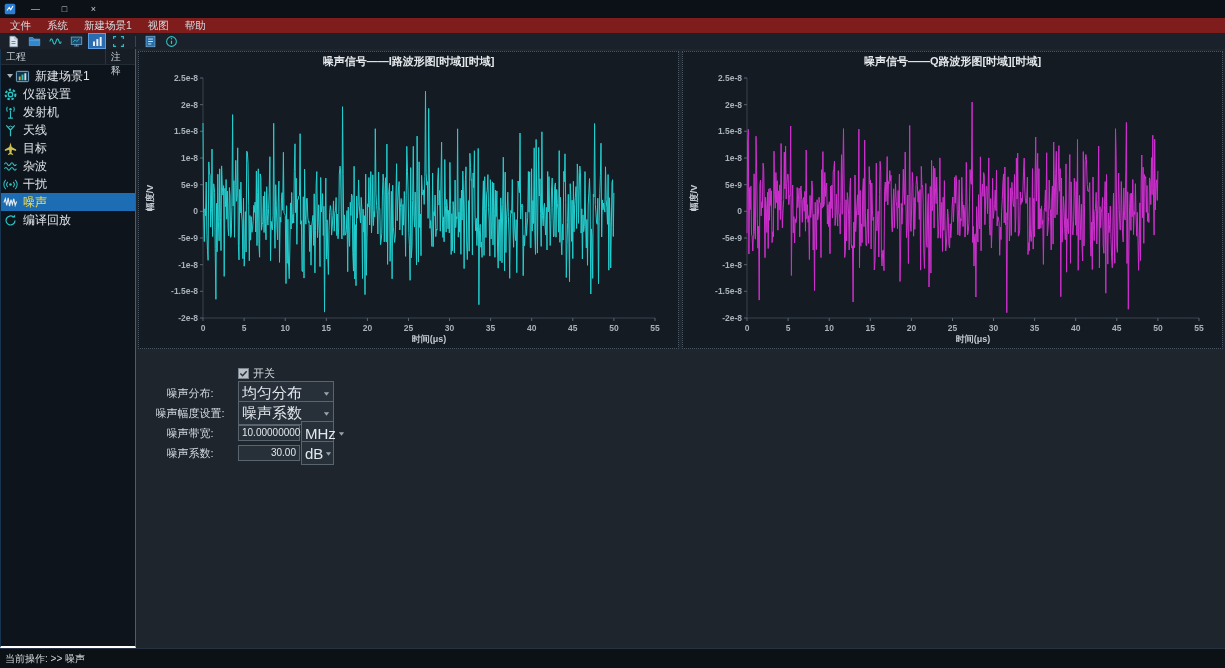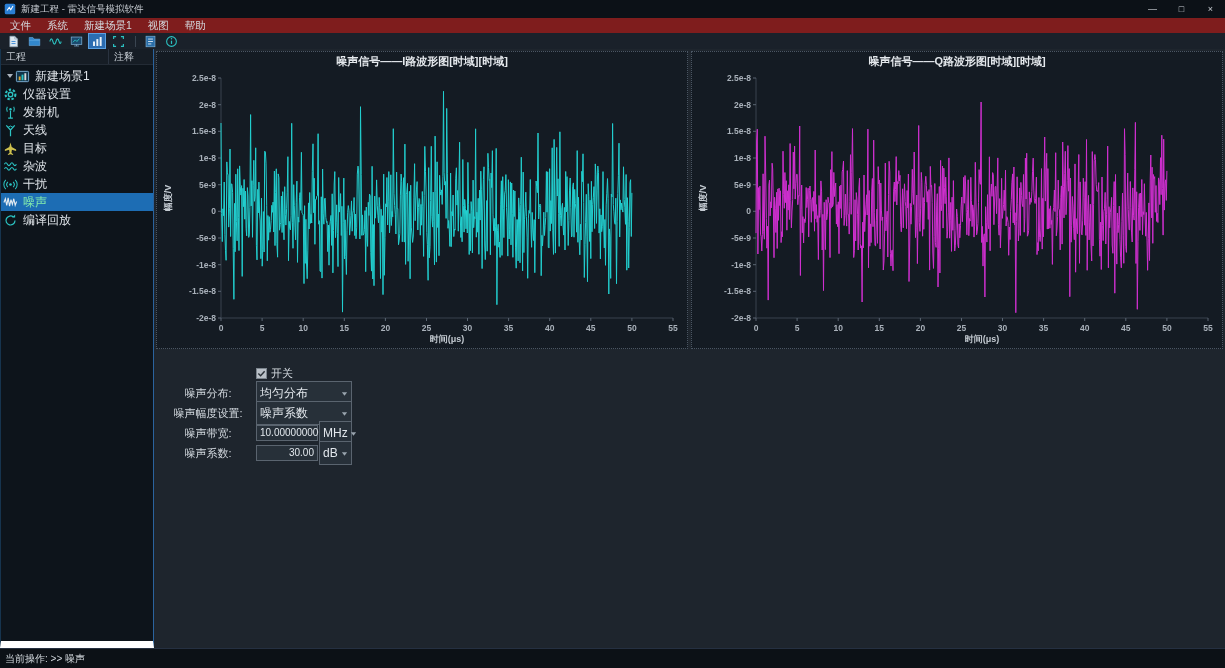--- a/index.html
+++ b/index.html
@@ -21,49 +21,49 @@
   .toolbar { height:16px; background:#1a212a; display:flex; align-items:center; padding-left:4px; flex:0 0 auto; }
   .tb-btn { width:18px; height:16px; background:transparent; border:1px solid transparent; display:flex; align-items:center; justify-content:center; margin-right:3px; padding:0; }
   .tb-btn.active { background:#2b6cb0; border-color:#5aa0e0; }
   .tb-icon { width:13px; height:13px; display:flex; }
   .tb-icon svg { width:13px; height:13px; }
   .tb-divider { width:1px; height:11px; background:#3a4551; margin:0 5px; display:inline-block; }
 
   .content { flex:1; display:flex; min-height:0; }
 
   
-  .sidebar { width:154px; flex:0 0 auto; background:#0d141b; border-right:1px solid #2a639e; border-left:1px solid #16344e; border-bottom:7px solid #ffffff; display:flex; flex-direction:column; }
+  .sidebar { width:136px; flex:0 0 auto; background:#0d141b; border-right:1px solid #2a639e; border-left:1px solid #16344e; border-bottom:2px solid #ffffff; display:flex; flex-direction:column; }
   .sidebar-header { display:flex; height:16px; background:#161d25; border-bottom:1px solid #232b35; flex:0 0 auto; }
   .sidebar-header .col { font-size:10px; color:#c6cdd4; padding:1px 5px; }
   .sidebar-header .col1 { width:108px; border-right:1px solid #2a3340; }
   .tree { flex:1; padding-top:2px; }
   .tree-row { display:flex; align-items:center; height:18px; font-size:12px; color:#dfe4e9; }
   .tree-row.root { padding-left:3px; }
   .tree-row.child { padding-left:2px; }
-  .tree-row.selected { background:#1d6db4; color:#86efac; }
+  .tree-row.selected { background:#1d6db4; color:#fde047; }
   .twisty { width:11px; display:inline-flex; justify-content:center; }
   .tree-icon { width:15px; height:15px; margin-right:5px; display:inline-flex; flex:0 0 auto; }
   .tree-icon svg { width:15px; height:15px; }
 
   
   .main { flex:1; display:flex; flex-direction:column; min-width:0; }
   .charts { height:302px; flex:0 0 auto; display:flex; padding:2px; gap:3px;font-weight:bold; }
   .chart-panel { flex:1; border:1px dotted #4b5663; background:#141b23; position:relative; min-width:0; }
   .chart-title { height:18px; line-height:18px; text-align:center; font-size:11px; color:#e4e8ec; }
   .chart-svg { position:absolute; left:0; right:0; top:18px; bottom:0; }
   .tick { font-size:8.5px; fill:#a9b1ba; }
   .axis-label { font-size:9px; fill:#c3cad1; }
 
   
   .form-area { padding:14px 0 0 10px; }
   .form-row { display:flex; align-items:center; height:16px; margin-bottom:4px; }
   .form-label { width:88px; text-align:center; font-size:11px; color:#d4dae0; margin-right:4px; flex:0 0 auto; }
   .checkbox { width:11px; height:11px; background:#b9c0c7; border:1px solid #7c858e; display:inline-flex; align-items:center; justify-content:center; margin-right:4px; }
   .check-label { font-size:11px; color:#d4dae0; }
-  .select { height:24px; background:#273039; border:1px solid #5a646f; display:flex; align-items:center; font-size:12px; color:#e2e7ec; padding:0 3px; }
+  .select { height:24px; background:#273039; border:1px solid #5a646f; display:flex; align-items:center; font-size:15px; color:#e2e7ec; padding:0 3px; }
   .select .sel-val { flex:1; white-space:nowrap; }
   .select.main-sel { width:96px; }
   .select.unit-sel { width:33px; margin-left:1px; }
   .sel-arrow { display:inline-flex; margin-left:2px; }
   .num-input { width:62px; height:16px; background:#273039; border:1px solid #5a646f; font-size:10px; color:#e2e7ec; text-align:right; padding:0 3px; line-height:14px; }
 
   
   .statusbar { height:20px; flex:0 0 auto; background:#0c1116; border-top:1px solid #253041; display:flex; align-items:center; padding:0 5px; font-size:10px; color:#d2d8dd; }
 </style>
 </head>
@@ -71,21 +71,20 @@
 
 <div class="window">
 
   <div class="titlebar">
     <span class="app-icon">
         <svg viewBox="0 0 16 16">
           <rect x="1" y="1" width="14" height="14" rx="2" fill="#2a7fd4"></rect>
           <path d="M4 10l3-4 2 3 3-5" stroke="#fff" stroke-width="1.4" fill="none"></path>
         </svg>
       </span>
-    <span class="titlebar-title">新建工程 - 雷达信号模拟软件</span>
     <button class="win-btn">—</button>
     <button class="win-btn">□</button>
     <button class="win-btn">×</button>
   </div>
 
   <div class="menubar">
       <span class="menu-item">文件</span>
       <span class="menu-item">系统</span>
       <span class="menu-item">新建场景1</span>
       <span class="menu-item">视图</span>

